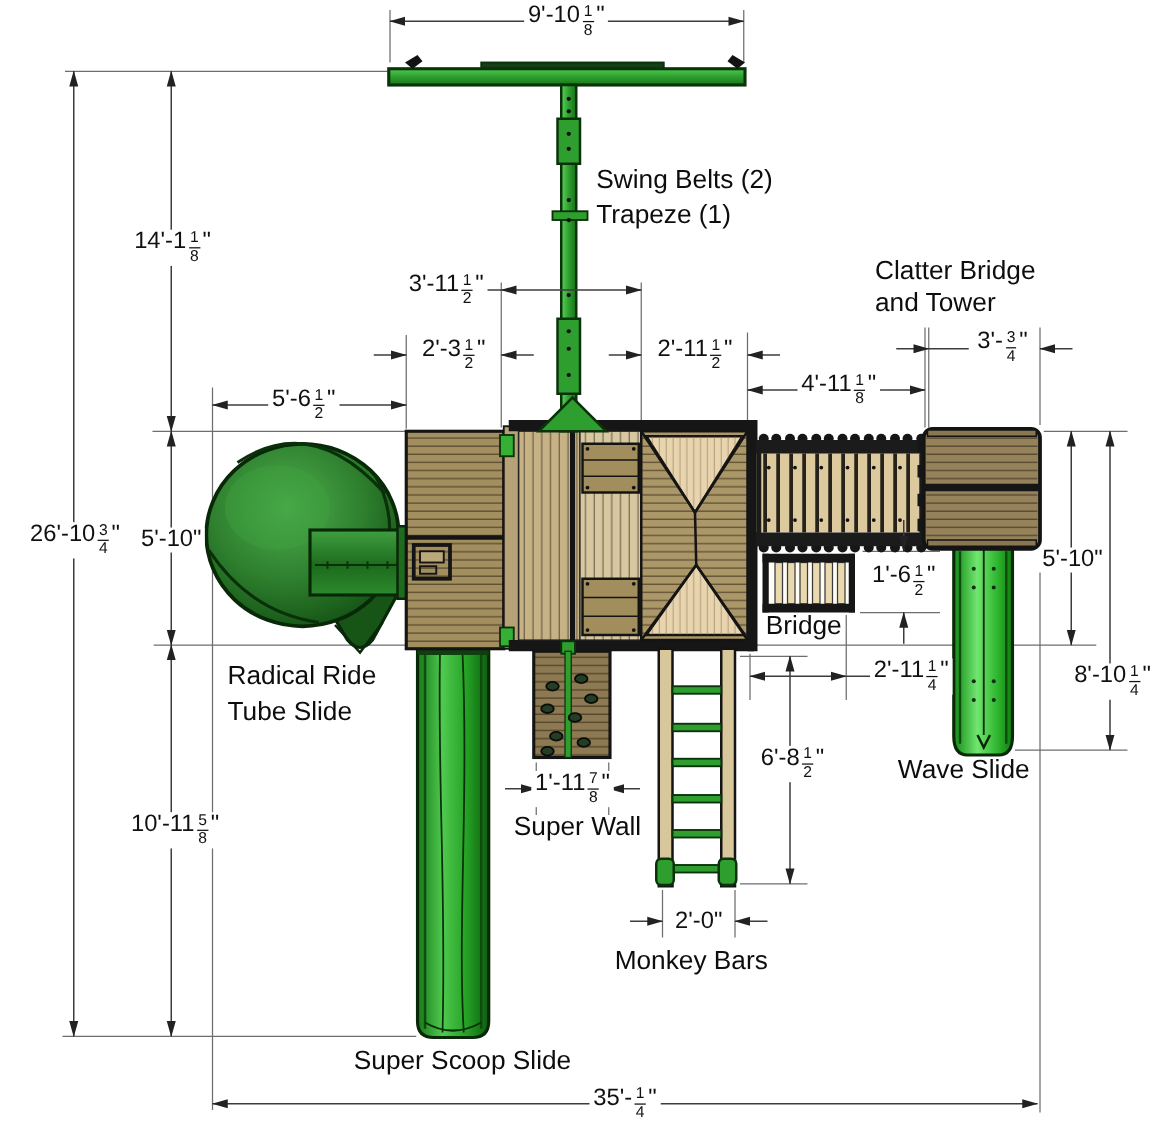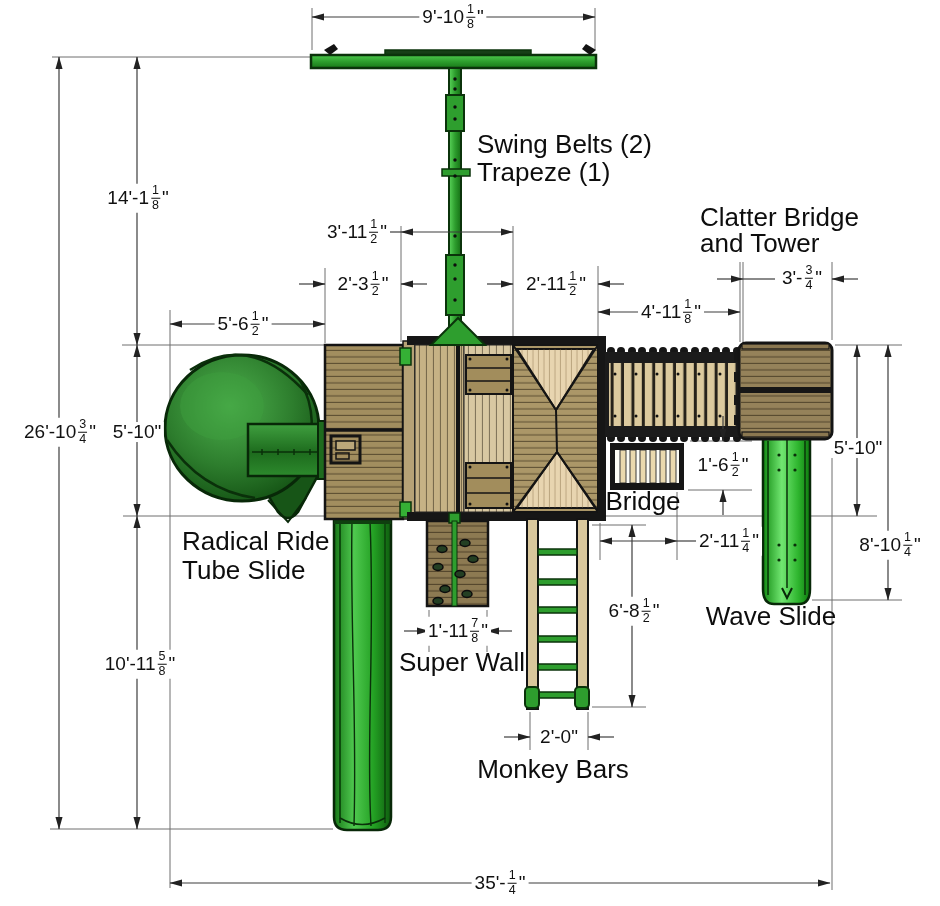--- a/index.html
+++ b/index.html
@@ -1,26 +1,26 @@
 <!DOCTYPE html>
 <html style="--c-slide_green: #2e9e2e; --c-green_dark: #1d6b1d; --c-wood_light: #d9c79c; --c-wood_mid: #a28e5f; --c-wood_dark: #95825a; --c-outline: #141414; --c-dim_line: #3d3d3d; --c-text: #111111;"><head>
 <meta charset="utf-8">
 <style>
   html,body{margin:0;padding:0;background:#fff;}
   #stage{position:relative;width:940px;height:906px;background:#fff;overflow:hidden;
          font-family:"Liberation Sans",sans-serif;}
   #stage svg{position:absolute;left:0;top:0;}
   .dim{position:absolute;transform:translate(-50%,-50%);font-size:19px;color:#111;
-       background:#fff;padding:0 3px;white-space:nowrap;display:flex;align-items:center;
+       background:#fff;padding:0 3px;white-space:nowrap;display:flex;align-items:flex-start;
        line-height:1.05;z-index:5;}
   .frac{display:inline-flex;flex-direction:column;align-items:center;font-size:12.5px;
         margin:0 2px;line-height:1.1;}
   .frac .fn{border-bottom:1.4px solid #111;padding:0 1px;}
   .frac .fd{padding:0 1px;}
-  .lbl{position:absolute;font-size:26px;color:#0d0d0d;white-space:nowrap;z-index:5;}
+  .lbl{position:absolute;font-size:21px;color:#0d0d0d;white-space:nowrap;z-index:5;}
   .lbl.c{transform:translate(-50%,-50%);}
   .lbl.l{transform:translateY(-50%);}
   .ref{stroke:#6e6e6e;stroke-width:1;}
   .dln{stroke:#3d3d3d;stroke-width:1.2;}
   .blk{fill:#161616;}
 </style>
 </head>
 <body>
 
 <div id="stage">
@@ -493,13 +493,14 @@
   <div class="lbl l" style="left:477px;top:144px">Swing Belts (2)</div>
   <div class="lbl l" style="left:477px;top:172px">Trapeze (1)</div>
   <div class="lbl l" style="left:700px;top:217px">Clatter Bridge</div>
   <div class="lbl l" style="left:700px;top:243px">and Tower</div>
   <div class="lbl c" style="left:643px;top:501px">Bridge</div>
   <div class="lbl l" style="left:182px;top:541px">Radical Ride</div>
   <div class="lbl l" style="left:182px;top:570px">Tube Slide</div>
   <div class="lbl c" style="left:771px;top:616px">Wave Slide</div>
   <div class="lbl c" style="left:462px;top:662px">Super Wall</div>
   <div class="lbl c" style="left:553px;top:769px">Monkey Bars</div>
+  <div class="lbl c" style="left:370px;top:849px">Super Scoop Slide</div>
 </div>
 
 </body></html>

